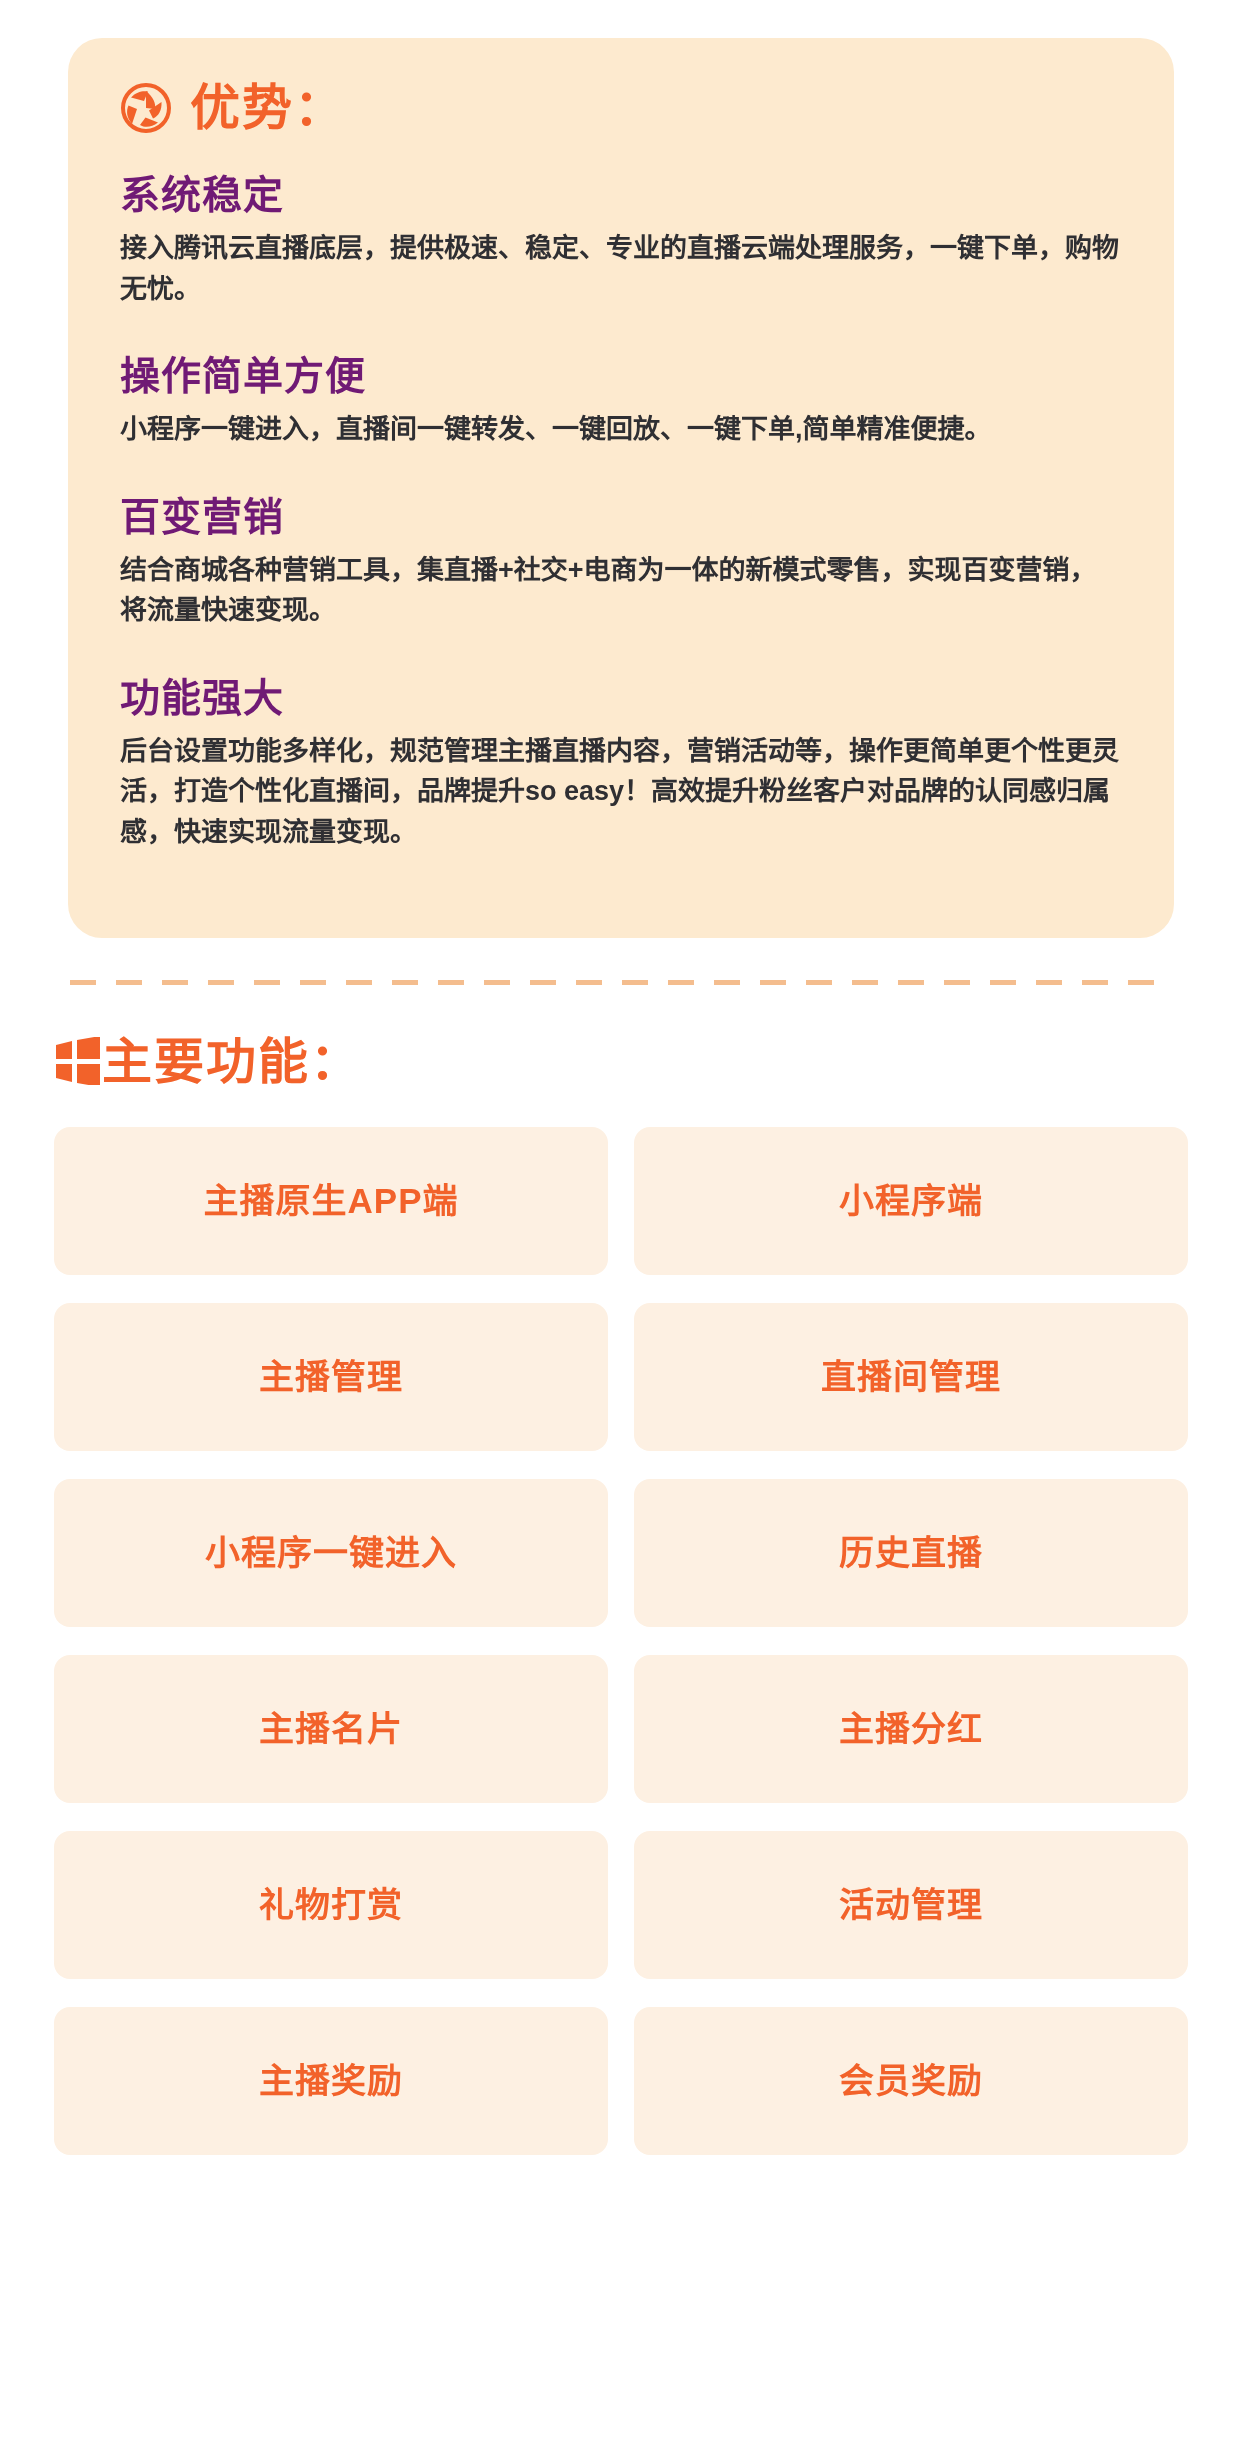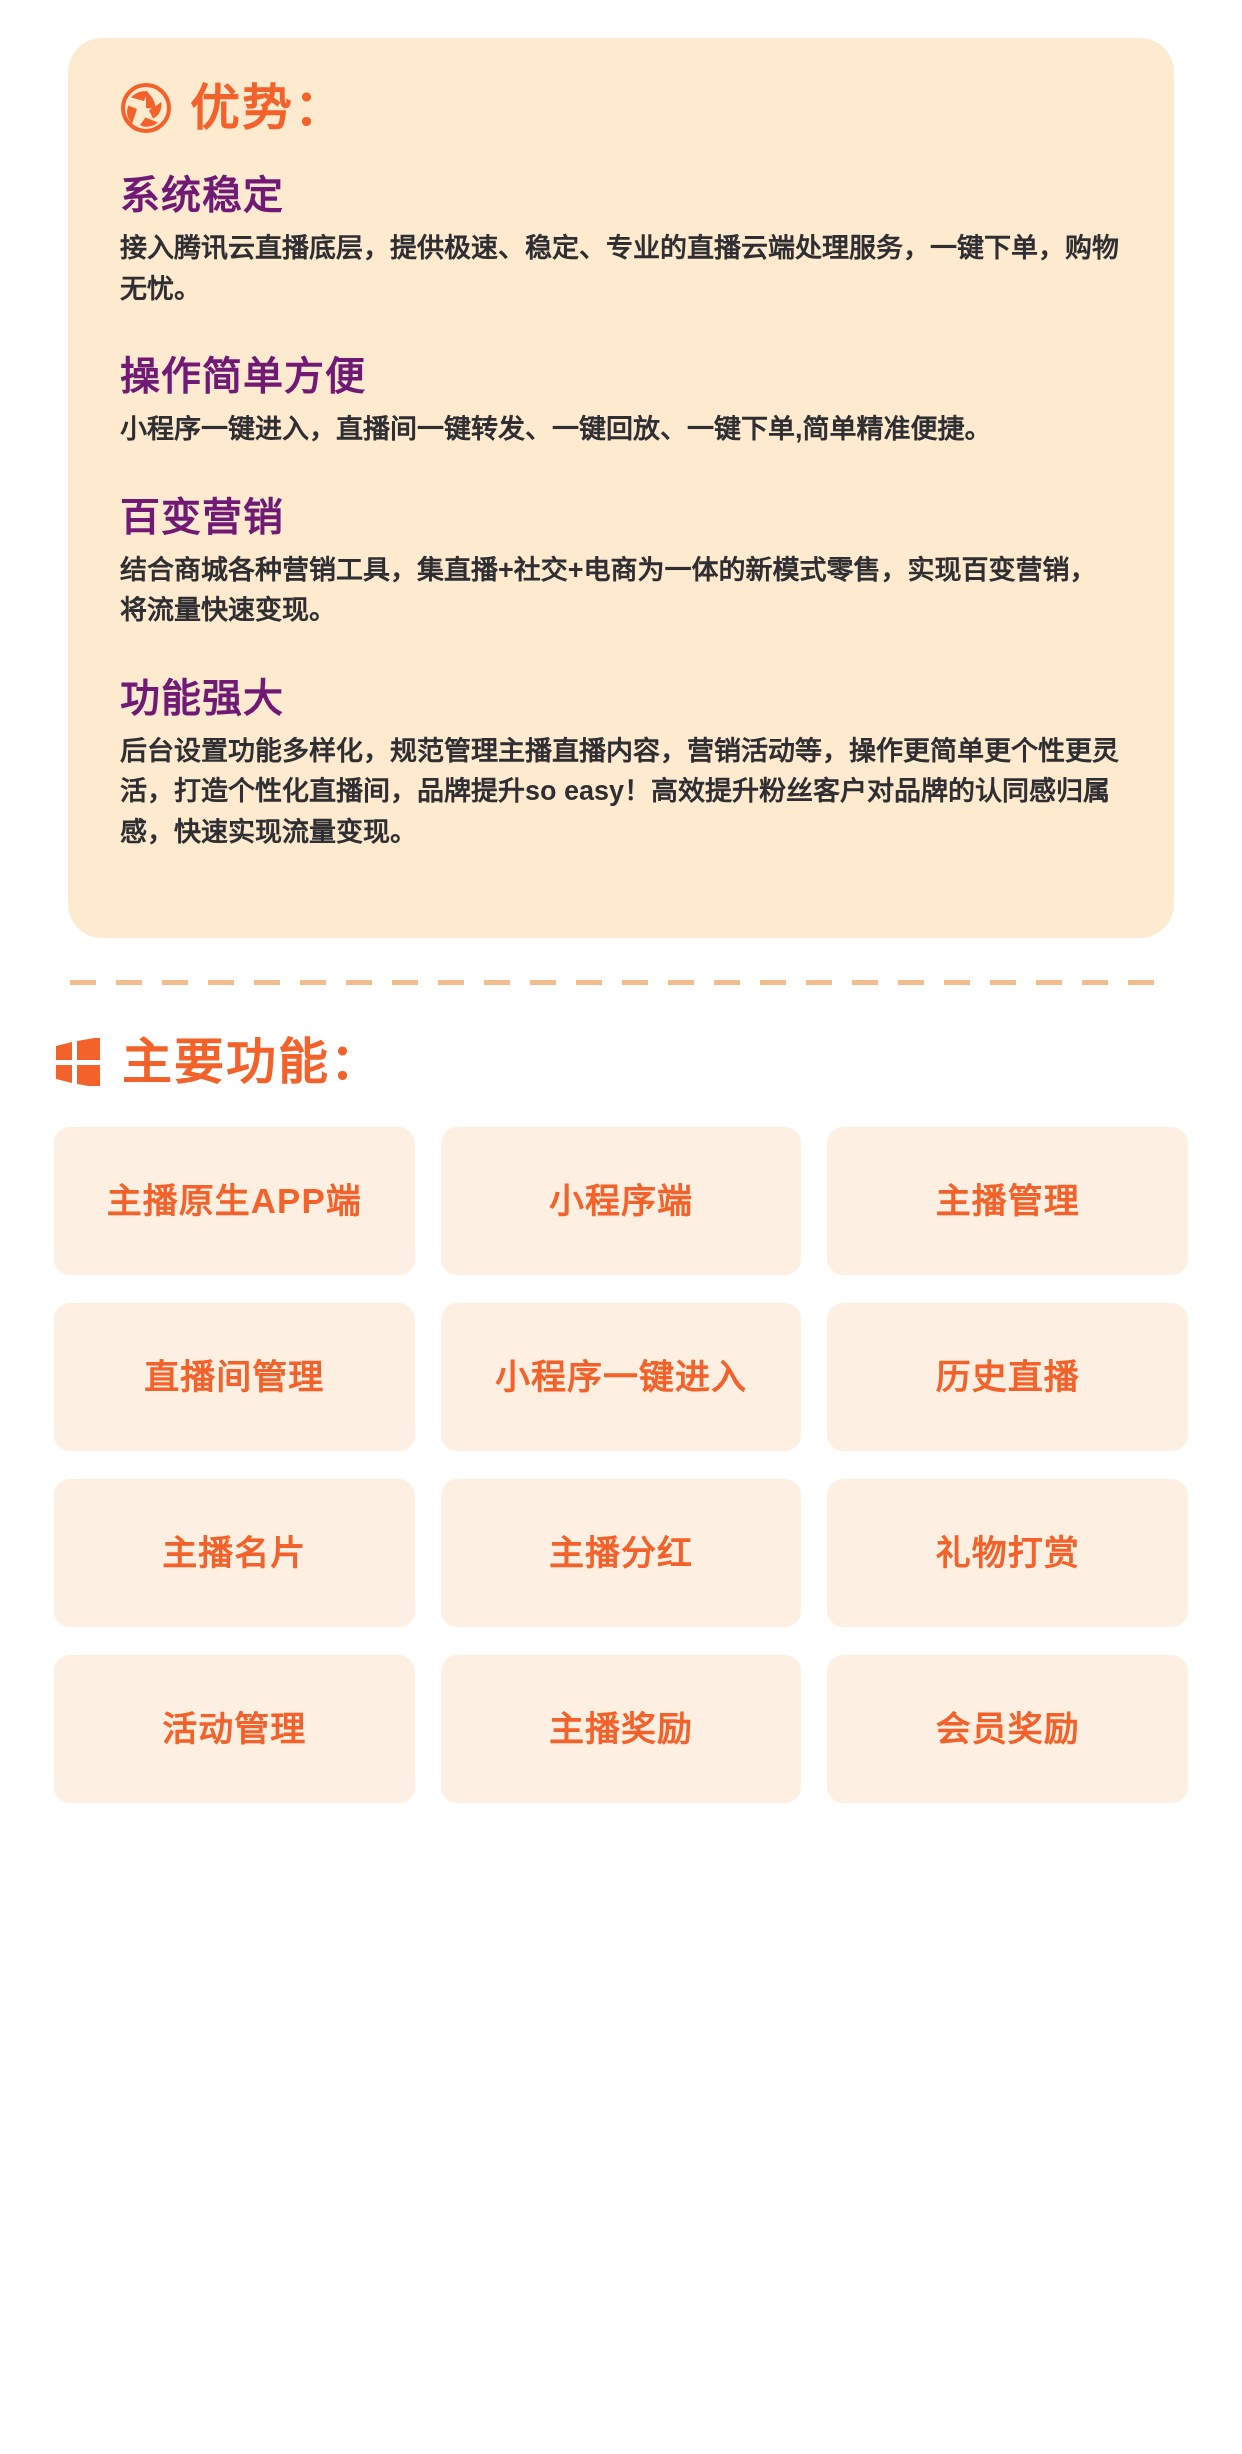--- a/index.html
+++ b/index.html
@@ -86,22 +86,20 @@
         to right,
         #f4bd8e 0px,
         #f4bd8e 26px,
         rgba(255,255,255,0) 26px,
         rgba(255,255,255,0) 46px);
   }
 
   
   .feat-header {
     display: flex;
-    align-items: center;
-    gap: 20px;
     margin-top: 52px;
     margin-left: -14px;
     margin-bottom: 40px;
   }
 
   .feat-header .title {
     font-size: 50px;
     font-weight: bold;
     color: #f2622a;
     letter-spacing: 2px;
@@ -110,21 +108,21 @@
 
   .squares-icon {
     width: 48px;
     height: 48px;
     flex: 0 0 48px;
     display: block;
   }
 
   .feat-grid {
     display: grid;
-    grid-template-columns: repeat(3, 1fr);
+    grid-template-columns: repeat(2, 1fr);
     column-gap: 26px;
     row-gap: 28px;
     margin-left: -14px;
     margin-right: -14px;
   }
 
   .feat-cell {
     background: #fdf0e2;
     border-radius: 16px;
     height: 148px;

